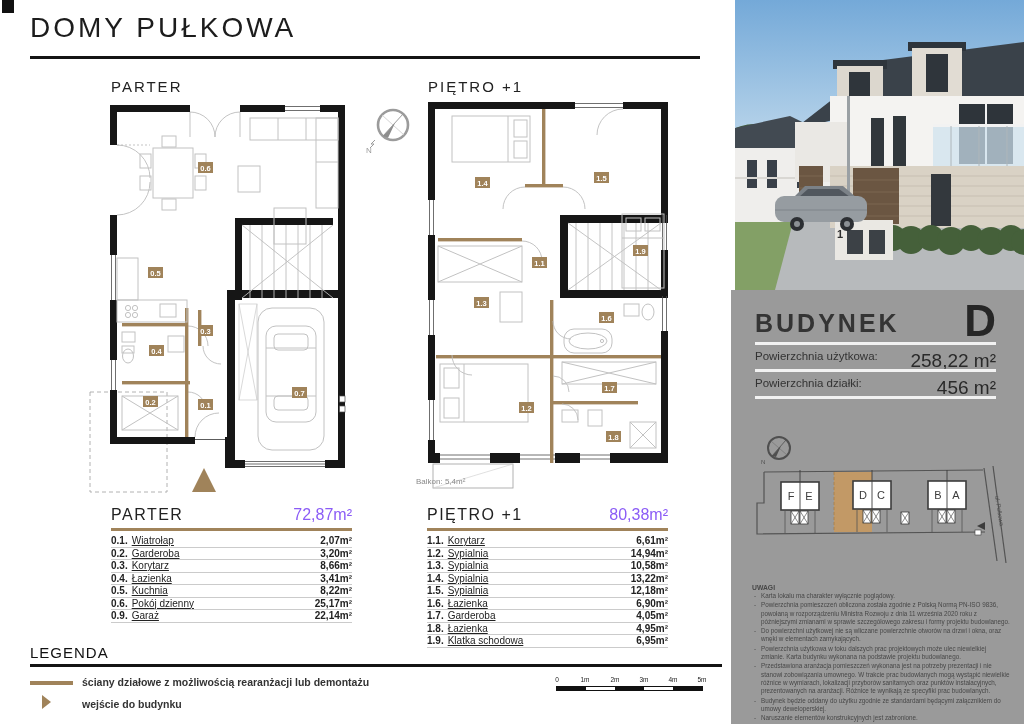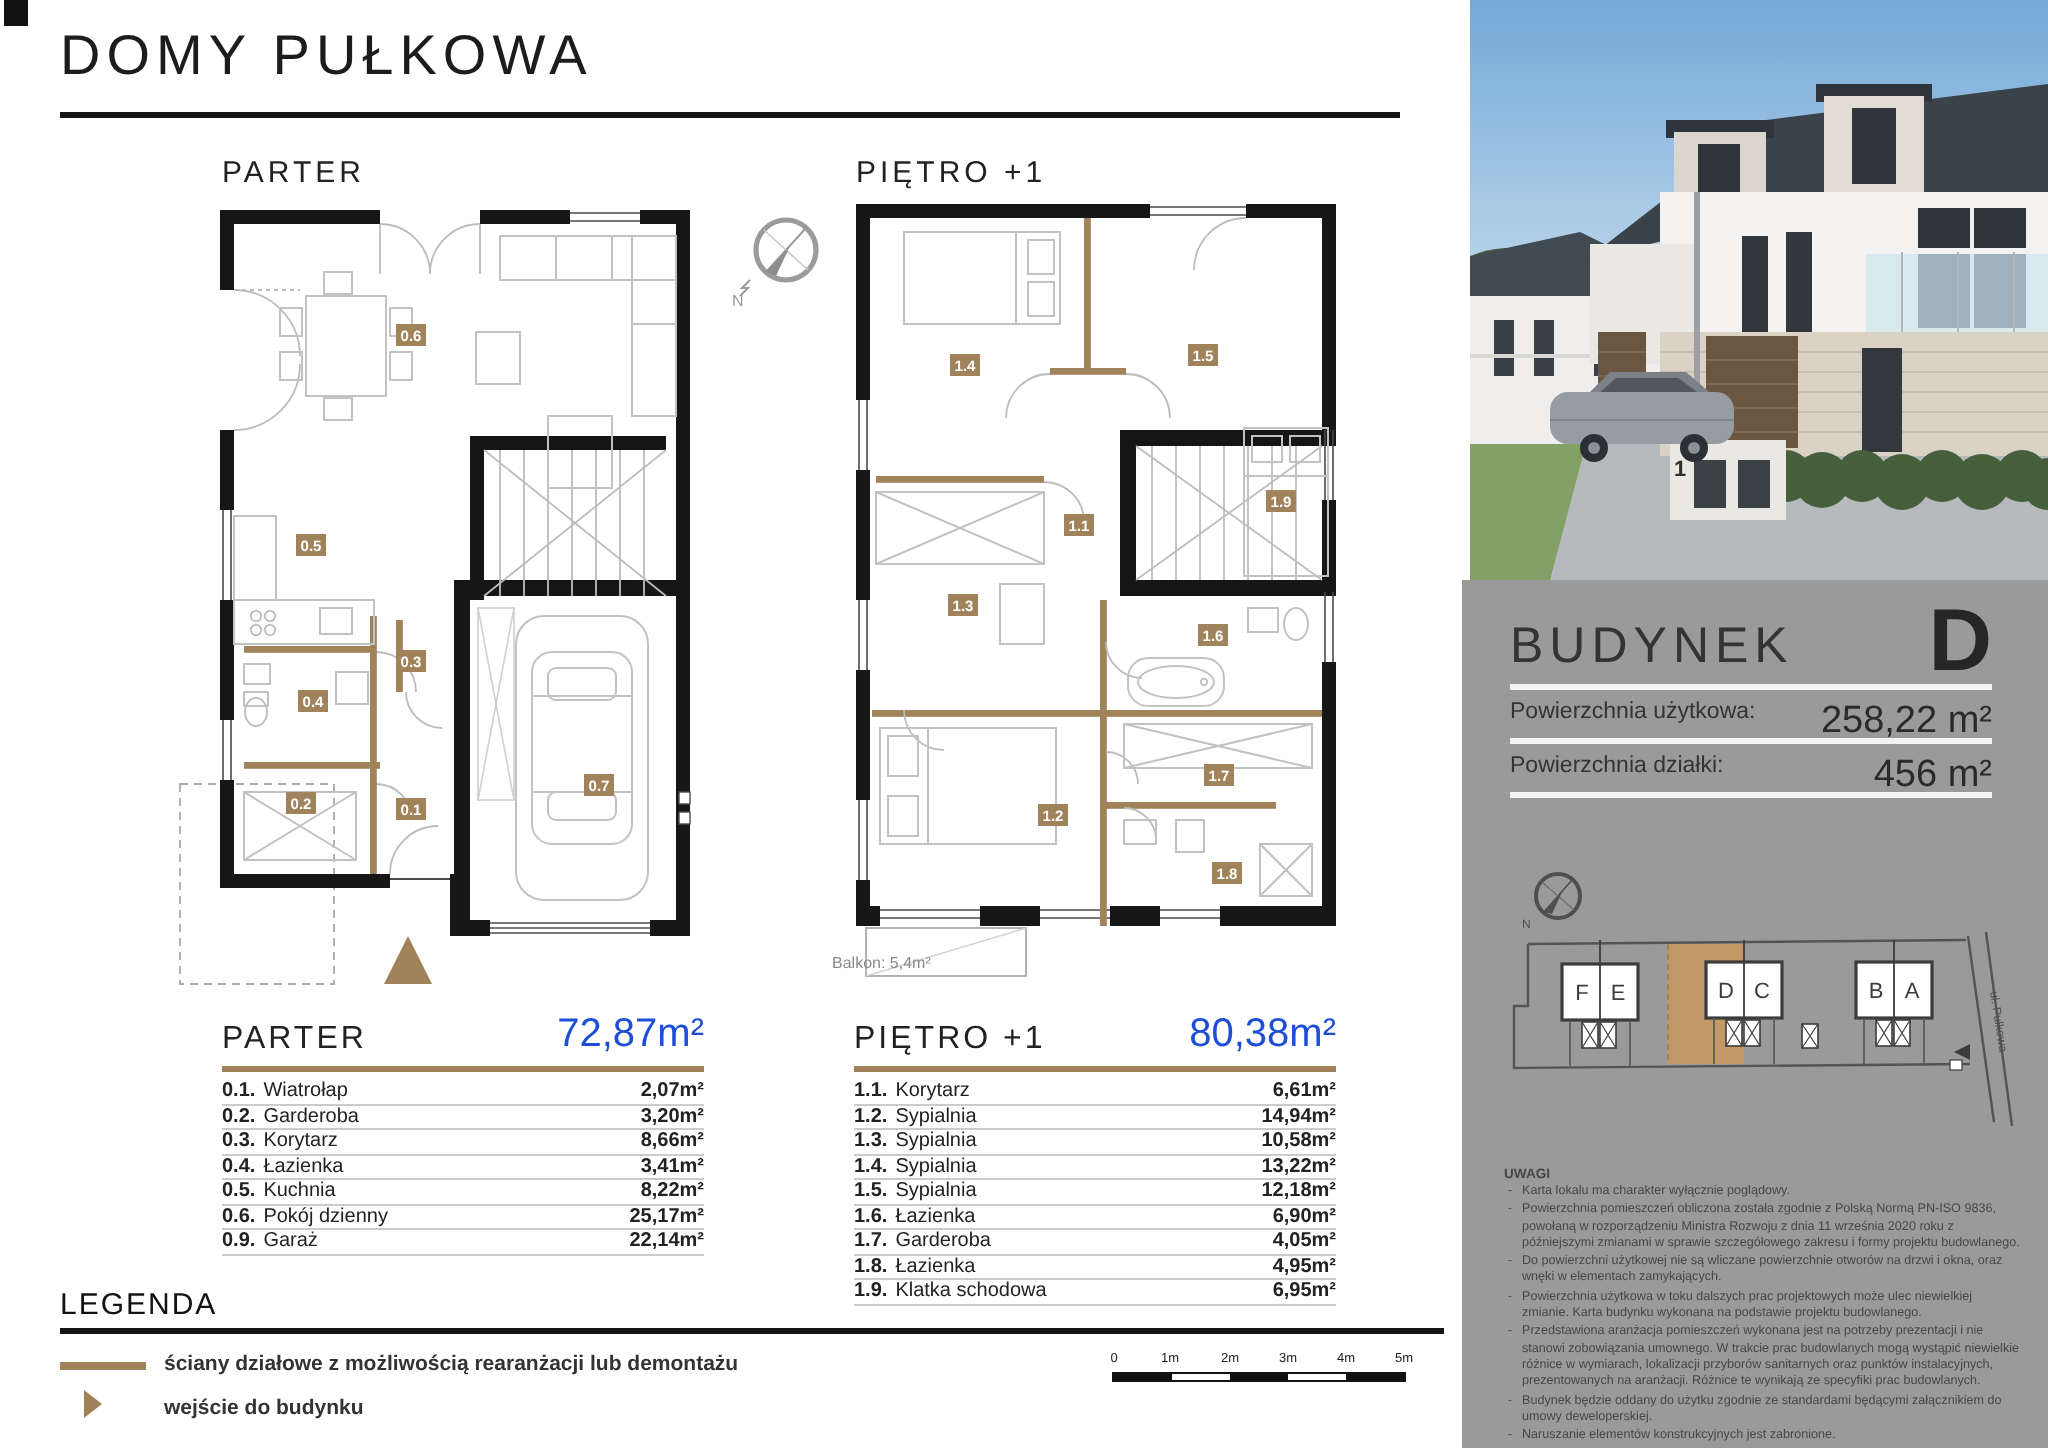--- a/index.html
+++ b/index.html
@@ -30,25 +30,25 @@
   .furnl  { fill:none; stroke:#cfcfcf; stroke-width:0.8; }
   .arc    { fill:none; stroke:#bcbcbc; stroke-width:0.9; }
   .tread  { stroke:#bdbdbd; stroke-width:0.9; }
 
   
   .summary { width:241px; }
   .summary.parter { left:111px; top:506px; }
   .summary.pietro { left:427px; top:506px; }
   .sum-head { display:flex; justify-content:space-between; align-items:flex-end; }
   .sum-head .t { font-size:16px; letter-spacing:1.5px; color:#222; }
-  .sum-head .a { font-size:20px; color:#1d4ed8; }
+  .sum-head .a { font-size:16px; color:#8b5cf6; }
   .sum-rule { height:3px; background:#a0835a; margin-top:4px; margin-bottom:4px; }
   .room-row { display:flex; font-size:10px; line-height:11.5px; border-bottom:1px solid #cbcbcb; color:#222; }
   .room-row .num { font-weight:bold; margin-right:4px; }
-  .room-row .name { flex:1; }
+  .room-row .name { flex:1;text-decoration:underline; }
   .room-row .area { font-weight:bold;margin-left:28px; }
 
   
   .legend { left:30px; top:644px; width:692px; }
   .legend .t { font-size:15px; letter-spacing:1px; color:#111; }
   .legend-rule { height:3px; background:#141414; margin-top:3px; }
   .legend-item { position:relative; font-size:10.5px; color:#333; padding-left:52px; margin-top:8px; height:14px; line-height:14px;font-weight:bold; }
   .swatch-line { position:absolute; left:0; top:6px; width:43px; height:3.5px; background:#a0835a; }
   .swatch-tri  { position:absolute; left:12px; top:-2px; width:0; height:0;
                  border-left:9px solid #a0835a; border-top:7px solid transparent; border-bottom:7px solid transparent; }
@@ -58,21 +58,21 @@
   .scalebar .lbl { position:absolute; top:0; transform:translateX(-50%); font-size:6.5px; color:#222; }
   .scalebar .bar { position:absolute; top:10px; left:0; width:147px; height:5px; border:1px solid #111; display:flex; }
   .scalebar .seg { flex:1; }
   .seg.b { background:#111; } .seg.w { background:#fff; }
 
   
   .photo { left:735px; top:0; width:289px; height:290px; }
   .gray-panel { left:731px; top:290px; width:293px; height:434px; background:#9a9a9a; }
 
   .bud-row { position:absolute; left:24px; top:14px; width:241px; display:flex; justify-content:space-between; align-items:flex-end; }
-  .bud-label { font-size:25px; letter-spacing:3px; color:#343434; font-weight:400; }
+  .bud-label { font-size:25px; letter-spacing:3px; color:#343434; font-weight:700; }
   .bud-letter { font-size:44px; font-weight:bold; color:#262626; line-height:34px; }
   .wrule { position:absolute; left:24px; width:241px; height:2.5px; background:#f2f2f2; }
   .area-row { position:absolute; left:24px; width:241px; display:flex; justify-content:space-between; }
   .area-row .l { font-size:11.5px; color:#333; }
   .area-row .v { font-size:19px; color:#2a2a2a; }
 
   .siteplan { position:absolute; left:8px; top:136px; width:280px; height:152px; }
 
   .uwagi { position:absolute; left:21px; top:294px; width:258px; color:#474747; }
   .uwagi .t { font-size:6.8px; font-weight:bold; margin-bottom:1px; }

